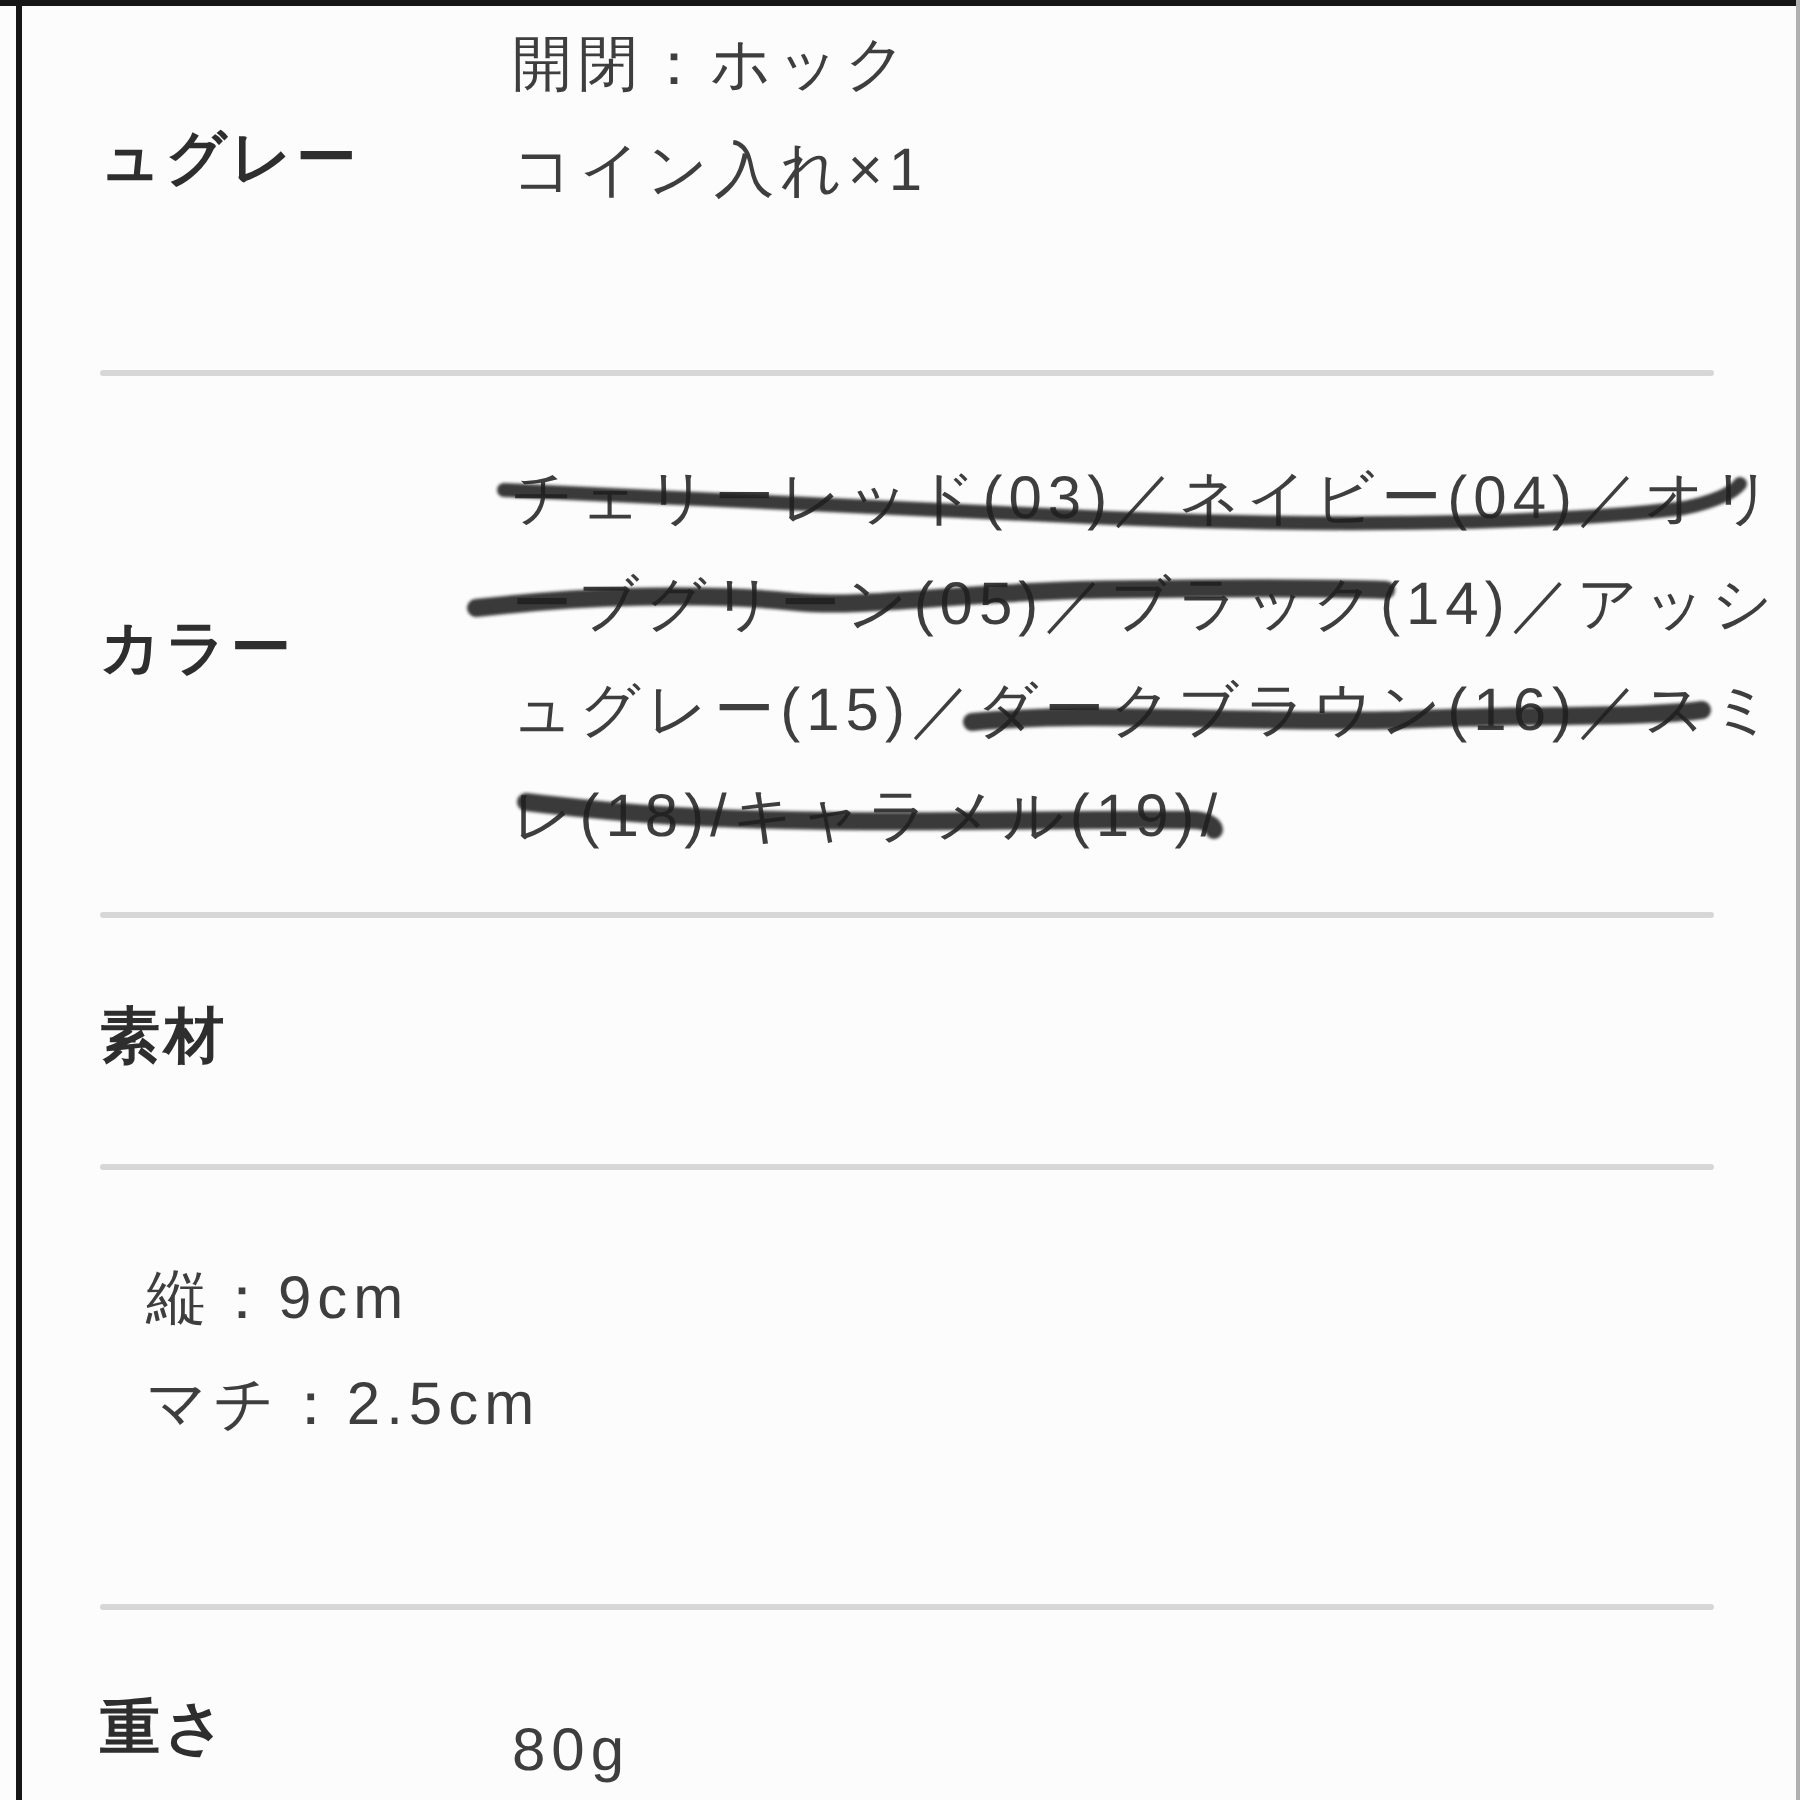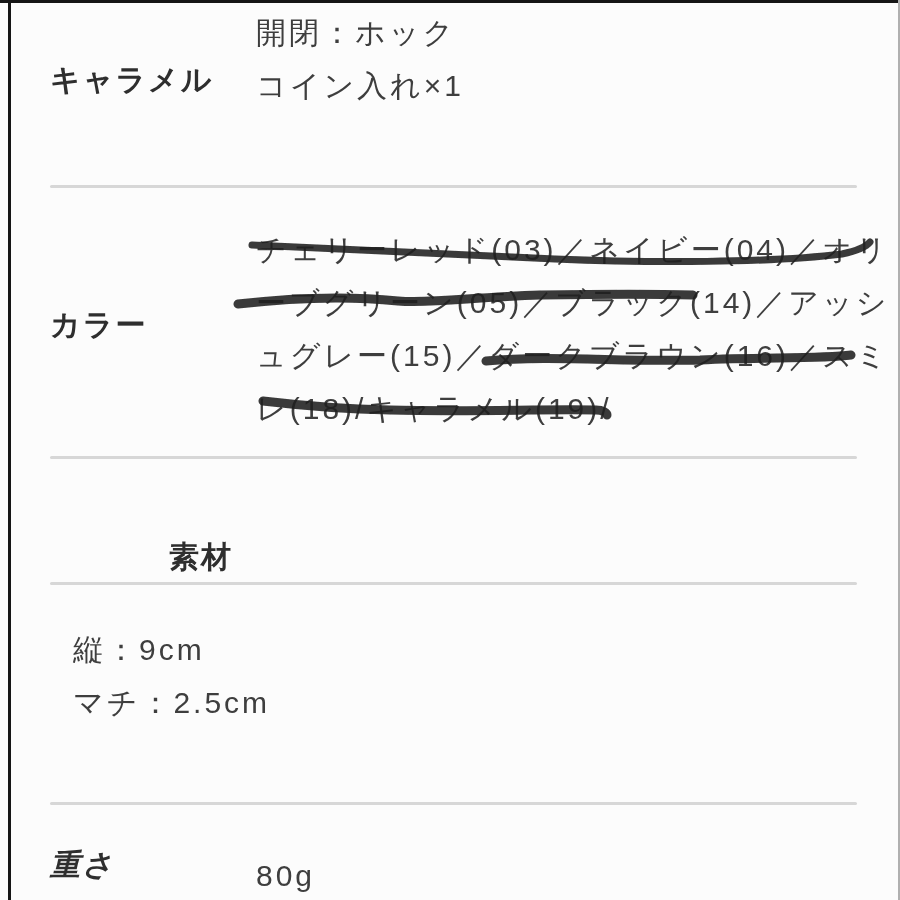--- a/index.html
+++ b/index.html
@@ -44,38 +44,38 @@
   .row {
     position: absolute; left: 0;
     width: 900px;
     box-sizing: border-box;
     display: flex;
     align-items: flex-start;
     padding-left: 50px;
   }
   #row-spec     { top: 0px;   height: 185px; padding-top: 6px; }
   #row-color    { top: 188px; height: 268px; padding-top: 35px; }
-  #row-material { top: 459px; height: 123px; padding-top: 80px; text-align: right; }
+  #row-material { top: 459px; height: 123px; padding-top: 42px; }
   #row-size     { top: 585px; height: 217px; padding-top: 38px; }
   #row-weight   { top: 805px; height: 95px;  padding-top: 42px; }
 
   .label {
     flex: 0 0 183px;
     width: 183px;
     font-size: 30px;
     font-weight: 700;
     color: #2e2e2e;
     letter-spacing: 2px;
     line-height: 36px;
   }
   #row-spec .label     { margin-top: 56px; }
   #row-color .label    { margin-top: 84px; }
   #row-material .label { margin-top: 0px; }
   #row-size .label     { margin-top: 66px; }
-  #row-weight .label   { margin-top: 0px; font-style: italic; }
+  #row-weight .label   { margin-top: 0px; }
 
   .values {
     font-size: 30px;
     color: #3e3e3e;
     letter-spacing: 3px;
     line-height: 53px;
     white-space: nowrap;
     margin-left: 23px;
   }
   #row-weight .values { margin-top: 2px; }
@@ -97,21 +97,21 @@
 </head>
 <body>
 
 <div class="page">
 
   <div class="frame-top"></div>
   <div class="frame-left"></div>
   <div class="frame-right"></div>
 
   <div class="row" id="row-spec">
-    <div class="label">キャラメル</div>
+    <div class="label">ュグレー</div>
     <div class="values">
       <div>開閉：ホック</div>
       <div>コイン入れ×1</div>
     </div>
   </div>
 
   <div class="divider" id="divider-1"></div>
 
   <div class="row" id="row-color">
     <div class="label">カラー</div>

